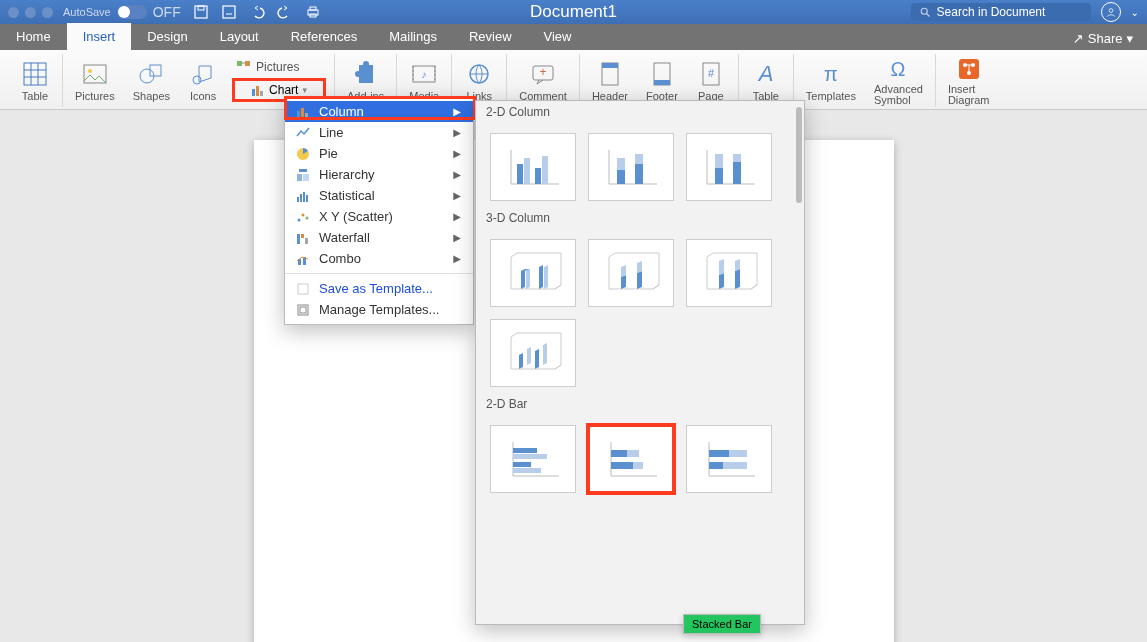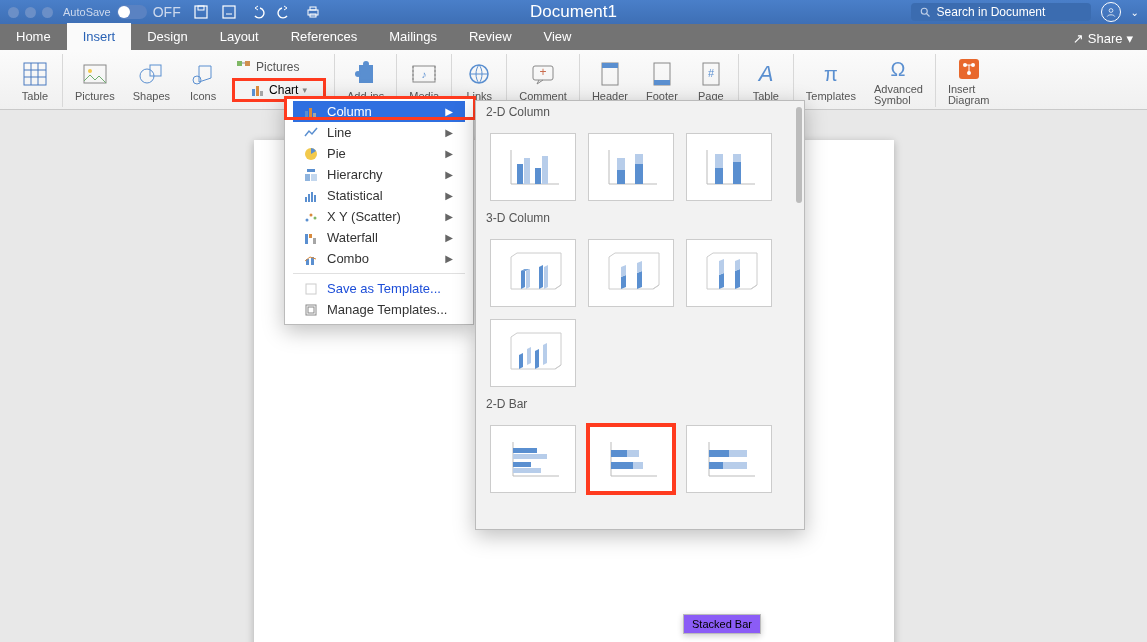--- a/index.html
+++ b/index.html
@@ -33,39 +33,39 @@
 .ribbon-btn .lbl { font-size: 11px; line-height: 1; }
 .little-btn { display: flex; align-items: center; gap: 4px; font-size: 12px; padding: 2px 4px; color: #555; }
 .chart-btn-wrap { border: 3px solid #ff3b1f; }
 .chart-btn { display: flex; align-items: center; gap: 4px; padding: 2px 16px; background: #f4f4f4; font-size: 12px; }
 
 
 .doc-area { position: absolute; top: 110px; left: 0; right: 0; bottom: 0; display: flex; justify-content: center; padding-top: 30px; }
 .page { width: 640px; height: 820px; background: #fff; box-shadow: 0 2px 8px rgba(0,0,0,.25); }
 
 
-.chart-menu { position: absolute; top: 96px; left: 284px; width: 190px; background: #fff; border: 1px solid #bbb; box-shadow: 0 6px 20px rgba(0,0,0,.25); padding: 4px 8px; font-size: 13px; }
+.chart-menu { position: absolute; top: 96px; left: 284px; width: 190px; background: #fff; border: 1px solid #bbb; box-shadow: 0 6px 20px rgba(0,0,0,.25); padding: 4px 0; font-size: 13px; }
 .chart-menu .item { display: flex; align-items: center; padding: 3px 12px 3px 8px; color: #333; position: relative; }
 .chart-menu .item .mi { width: 20px; display: flex; justify-content: center; margin-right: 6px; }
 .chart-menu .item .arrow { margin-left: auto; font-size: 10px; color: #666; }
 .chart-menu .item.sel { background: #2f6fe0; color: #fff; }
 .chart-menu .item.sel .arrow { color: #fff; }
 .chart-menu .sep { height: 1px; background: #e0e0e0; margin: 4px 0; }
 .column-highlight { position: absolute; top: 96px; left: 284px; width: 192px; height: 24px; border: 3px solid #ff3b1f; pointer-events: none; }
 
 
-.gallery { position: absolute; top: 100px; left: 475px; width: 330px; height: 430px; background: #f2f2f2; border: 1px solid #bbb; box-shadow: 0 6px 20px rgba(0,0,0,.25); overflow: hidden; }
+.gallery { position: absolute; top: 100px; left: 475px; width: 330px; height: 525px; background: #f2f2f2; border: 1px solid #bbb; box-shadow: 0 6px 20px rgba(0,0,0,.25); overflow: hidden; }
 .gallery .scroll { position: absolute; right: 2px; top: 6px; width: 6px; height: 96px; background: #bcbcbc; border-radius: 3px; }
 .gallery .sect { padding: 4px 10px; font-size: 12px; color: #555; background: #f2f2f2; }
 .gallery .grid { display: flex; flex-wrap: wrap; gap: 12px; padding: 10px 14px 6px 14px; background: #f2f2f2; }
 .tile { width: 86px; height: 68px; background: #fff; border: 1px solid #ccc; display: flex; align-items: center; justify-content: center; }
 .tile.sel { outline: 4px solid #ff3b1f; outline-offset: -2px; border-color: #ff3b1f; }
 
 
-.tooltip { position: absolute; top: 614px; left: 683px; background: #8b5cf6; border: 1px solid #bbb; padding: 3px 8px; font-size: 11px; box-shadow: 0 2px 6px rgba(0,0,0,.2); }
+.tooltip { position: absolute; top: 614px; left: 683px; background: #22c55e; border: 1px solid #bbb; padding: 3px 8px; font-size: 11px; box-shadow: 0 2px 6px rgba(0,0,0,.2); }
 
 svg { display: block; }
 </style>
 </head>
 <body>
 
 <div class="titlebar">
   <div class="traffic">
       <span></span>
       <span></span>

